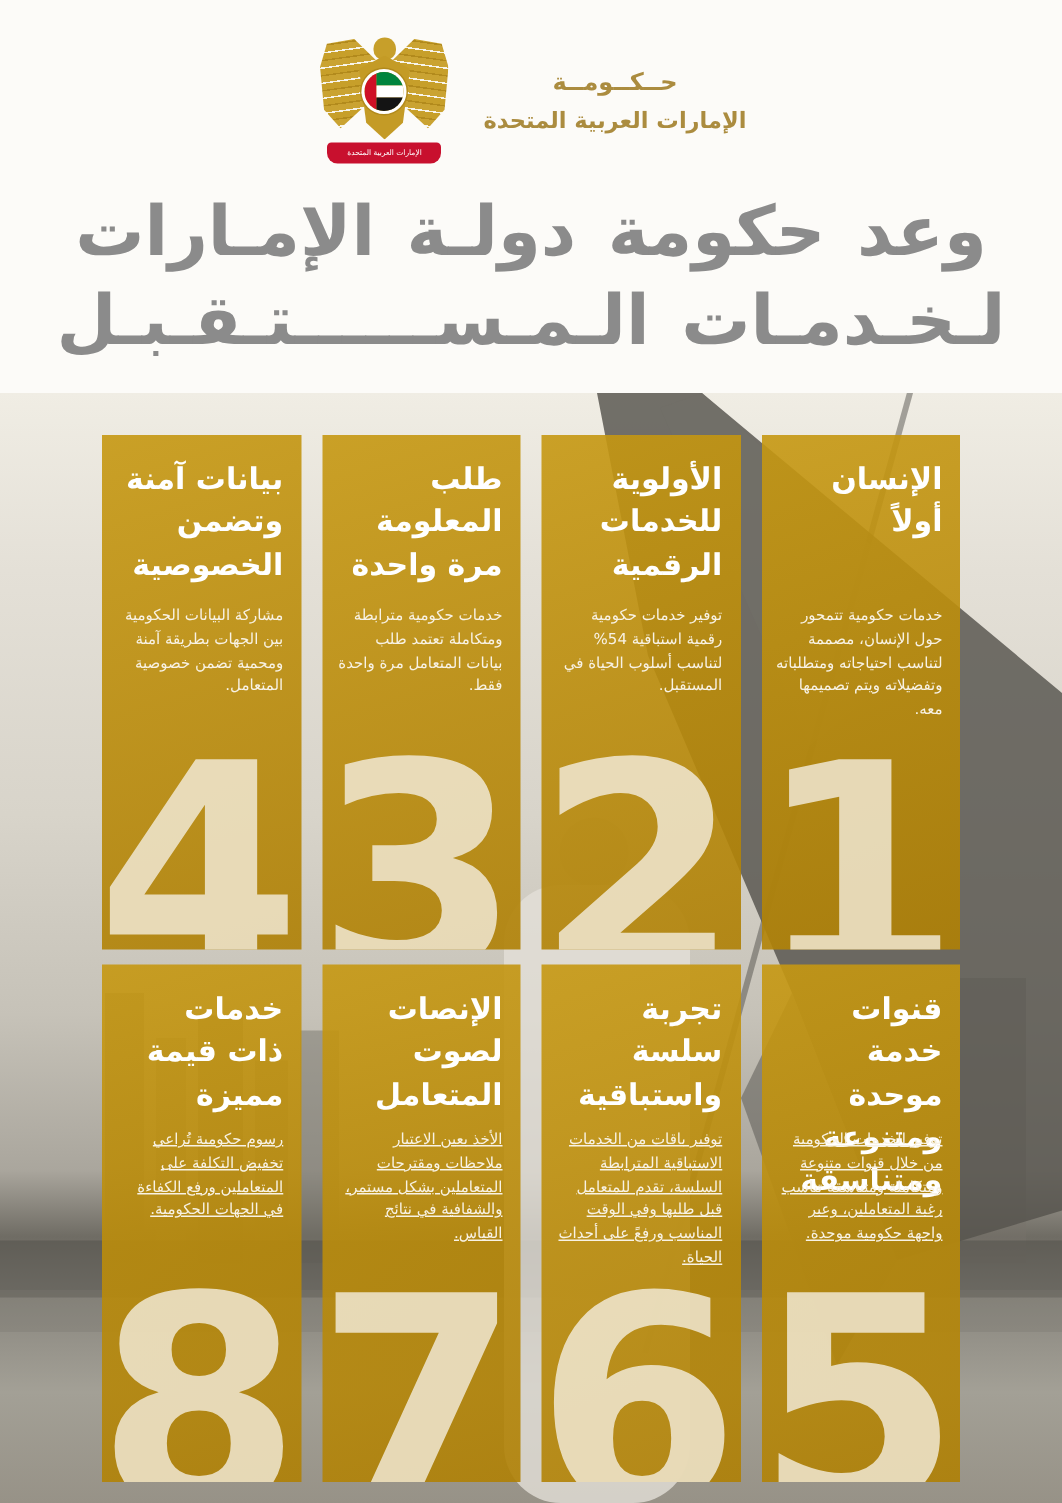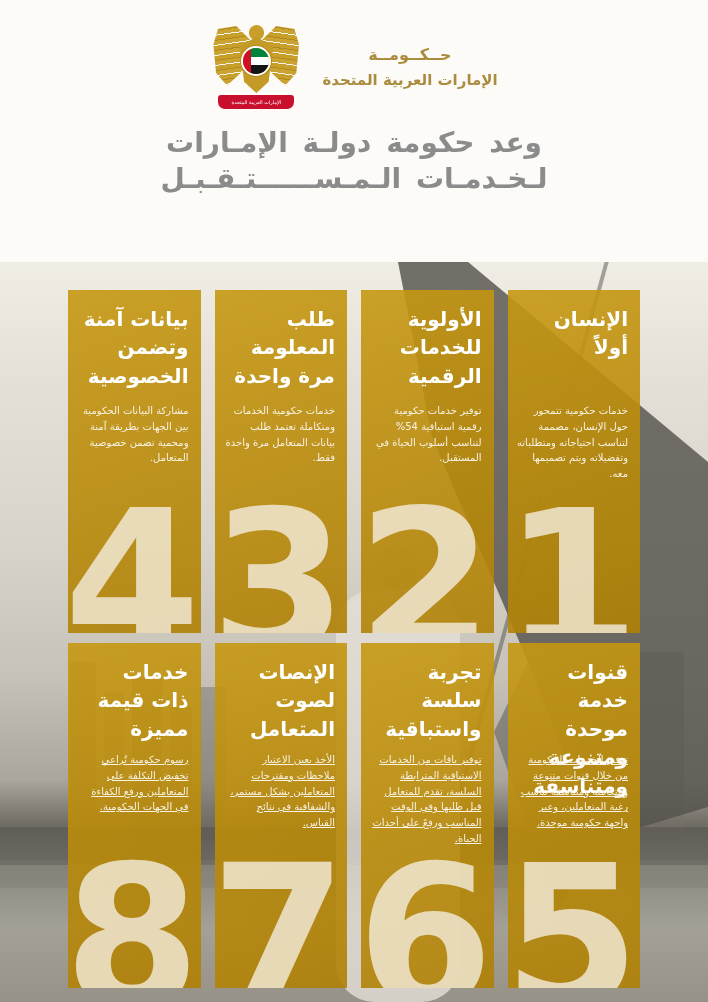--- a/index.html
+++ b/index.html
@@ -66,21 +66,21 @@
     color:#fff; font-size:5px; line-height:14px; text-align:center;
     white-space:nowrap; overflow:hidden;
   }
   .logo-text { direction:rtl; text-align:center; color:#ab8c3f; font-weight:bold; }
   .logo-text .l1 { font-size:16px; letter-spacing:0; margin-bottom:7px; }
   .logo-text .l2 { font-size:15px; }
 
   .poster-title {
     margin-top:16px;
     text-align:center; color:#8b8b8b; font-weight:bold;
-    font-size:28px; line-height:1.28; word-spacing:5px;
+    font-size:46px; line-height:1.28; word-spacing:5px;
   }
 
   
   .grid {
     position:absolute; left:68px; right:68px;
     display:flex; gap:14px;
   }
   .grid.row1 { top:290px; height:343px; }
   .grid.row2 { top:643px; height:345px; }
 
@@ -175,21 +175,21 @@
       <div class="card-title">الأولوية
 للخدمات
 الرقمية</div>
       <div class="card-desc">توفير خدمات حكومية رقمية استباقية 54% لتناسب أسلوب الحياة في المستقبل.</div>
       <div class="card-number">2</div>
     </div>
     <div class="card">
       <div class="card-title">طلب
 المعلومة
 مرة واحدة</div>
-      <div class="card-desc">خدمات حكومية الخدمات ومتكاملة تعتمد طلب بيانات المتعامل مرة واحدة فقط.</div>
+      <div class="card-desc">خدمات حكومية مترابطة ومتكاملة تعتمد طلب بيانات المتعامل مرة واحدة فقط.</div>
       <div class="card-number">3</div>
     </div>
     <div class="card">
       <div class="card-title">بيانات آمنة
 وتضمن
 الخصوصية</div>
       <div class="card-desc">مشاركة البيانات الحكومية بين الجهات بطريقة آمنة ومحمية تضمن خصوصية المتعامل.</div>
       <div class="card-number">4</div>
     </div>
   </div>

